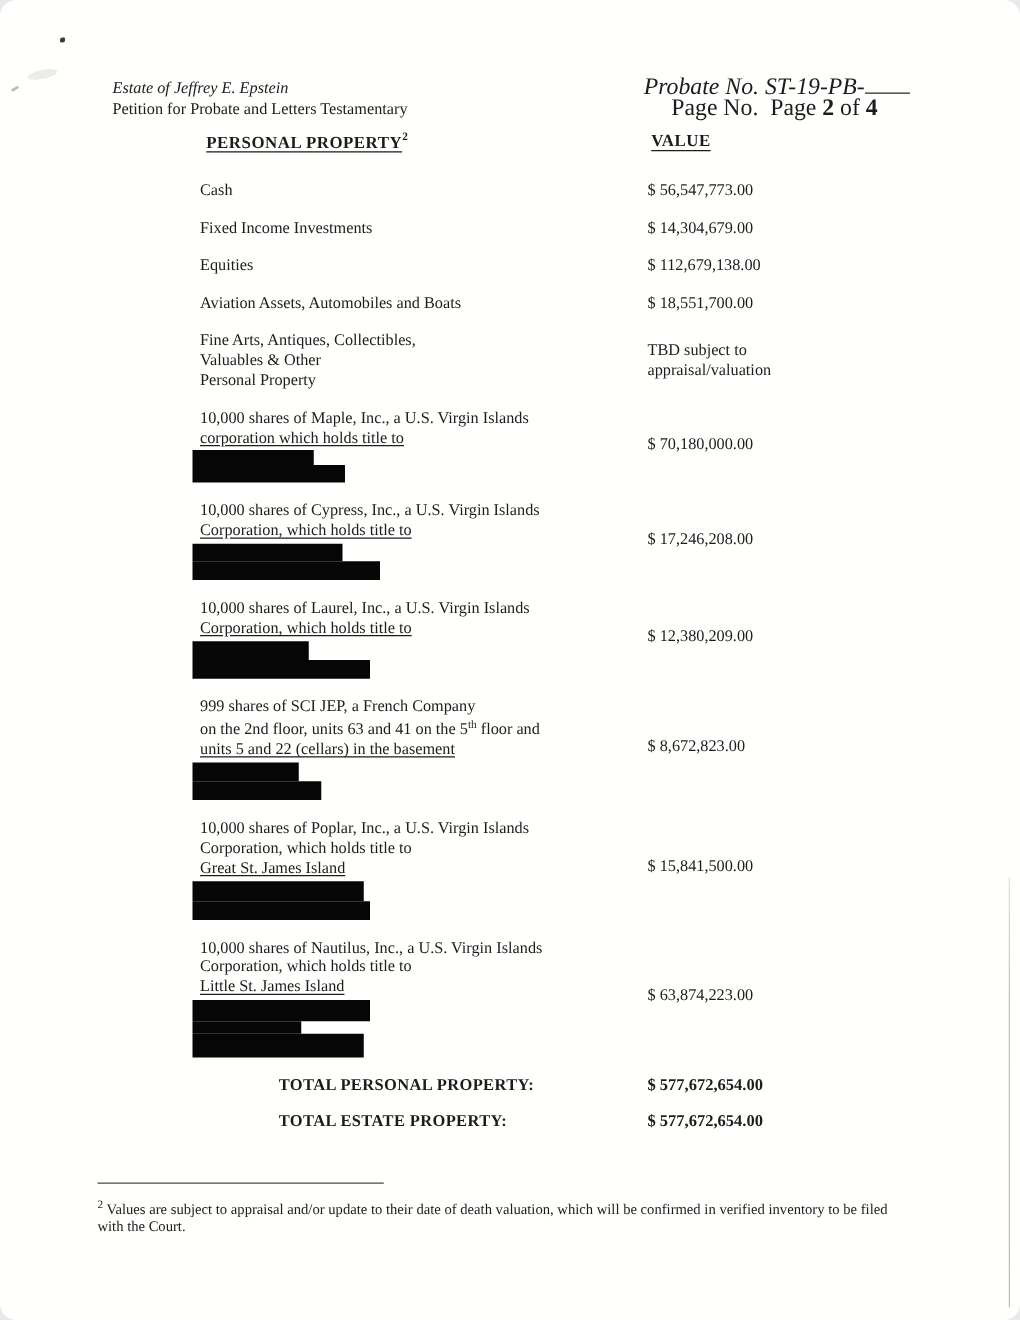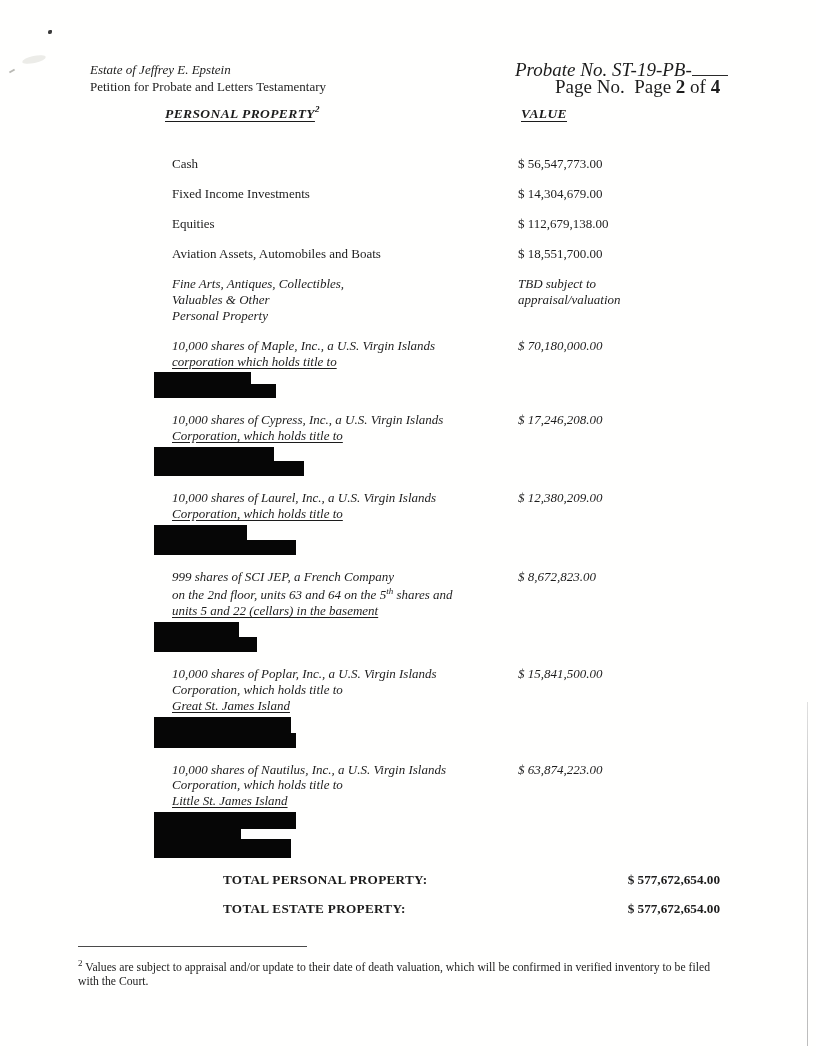--- a/index.html
+++ b/index.html
@@ -1,46 +1,46 @@
 <!DOCTYPE html>
 <html><head>
 <meta charset="utf-8">
 <style>
   * { margin:0; padding:0; box-sizing:border-box; }
   html,body { background:#e9e9e9; }
   .page {
     position:relative; width:816px; height:1056px; margin:0 auto;
     background:#fffffe; overflow:hidden;
-    font-family:"Liberation Serif","DejaVu Serif",serif; color:#1c1c1c;
+    font-family:"Liberation Serif","DejaVu Serif",serif; color:#1c1c1c;border-radius:13px;
   }
   .italic { font-style:italic; }
   
   .header-left { position:absolute; left:90px; top:62px; font-size:13px; line-height:16.5px; }
   .header-right { position:absolute; left:515px; top:62px; font-size:19px; line-height:16.5px; }
-  .header-right .line2 { margin-left:40px; }
+  .header-right .line2 { margin-left:22px; }
   .blank { display:inline-block; width:36px; height:12px; border-bottom:1.2px solid #2a2a2a; }
   
   .content { position:absolute; left:160px; top:104px; width:560px; }
-  .col-headers { display:flex; margin-bottom:34px;font-style:italic; }
+  .col-headers { display:flex; margin-bottom:21px; }
   .col-prop { width:358px; padding-left:5px; }
   .col-val { padding-left:3px; }
   .colhead { font-weight:bold; font-size:13.5px; letter-spacing:0.4px;
              text-decoration:underline; text-underline-offset:3px; }
   sup.fn { font-size:9px; font-weight:bold; }
   .row { display:flex; margin-bottom:14px; font-size:13px; }
-  .row.align-end { align-items:flex-start;font-style:italic; }
+  .row.align-end { align-items:center; }
   .cell-label { width:358px; }
-  .cell-label .line { line-height:15.8px;margin-left:12px; }
+  .cell-label .line { line-height:15.8px; }
   .cell-value { line-height:16px; white-space:nowrap; }
   .vlift { margin-bottom:3px; }
   .u { text-decoration:underline; text-underline-offset:2px; }
   sup.sm { font-size:9px; }
   .redaction { margin-left:-6px; margin-top:3px; }
   .rbar { background:#060606; }
-  .totals-row { display:flex; font-weight:bold; font-size:13.2px; margin-top:4px; margin-bottom:13px;justify-content:space-between; }
+  .totals-row { display:flex; font-weight:bold; font-size:13.2px; margin-top:4px; margin-bottom:13px; }
   .totals-label { width:358px; padding-left:63px; letter-spacing:0.3px; }
   
   .footnote { position:absolute; left:78px; top:946px; width:632px; font-size:11.7px; line-height:14.6px; }
   .footnote-rule { width:229px; border-top:1.3px solid #4a4a4a; margin-bottom:9px; }
   .footnote-text { text-align:justify; }
   
   .scan-line { position:absolute; left:807px; top:702px; width:1px; height:344px;
                background:linear-gradient(to bottom,#e0e0e0,#c2c2c2 30%,#bdbdbd); }
   .speck1 { position:absolute; left:48px; top:30px; width:4px; height:4px;
             background:#3a3a3a; border-radius:50% 20% 50% 30%; }
@@ -148,21 +148,21 @@
           <div class="rbar" style="width:93px;height:15px"></div>
           <div class="rbar" style="width:142px;height:15px"></div>
         </div>
       </div>
       <div class="cell-value vlift">$ 12,380,209.00</div>
     </div>
 
     <div class="row align-end">
       <div class="cell-label">
         <div class="line">999 shares of SCI JEP, a French Company</div>
-        <div class="line"><span>on the 2nd floor, units 63 and 64 on the 5</span><sup class="sm">th</sup><span> shares and</span></div>
+        <div class="line"><span>on the 2nd floor, units 63 and 41 on the 5</span><sup class="sm">th</sup><span> floor and</span></div>
         <div class="line u">units 5 and 22 (cellars) in the basement</div>
         <div class="redaction">
           <div class="rbar" style="width:85px;height:15px"></div>
           <div class="rbar" style="width:103px;height:15px"></div>
         </div>
       </div>
       <div class="cell-value vlift">$ 8,672,823.00</div>
     </div>
 
     <div class="row align-end">

